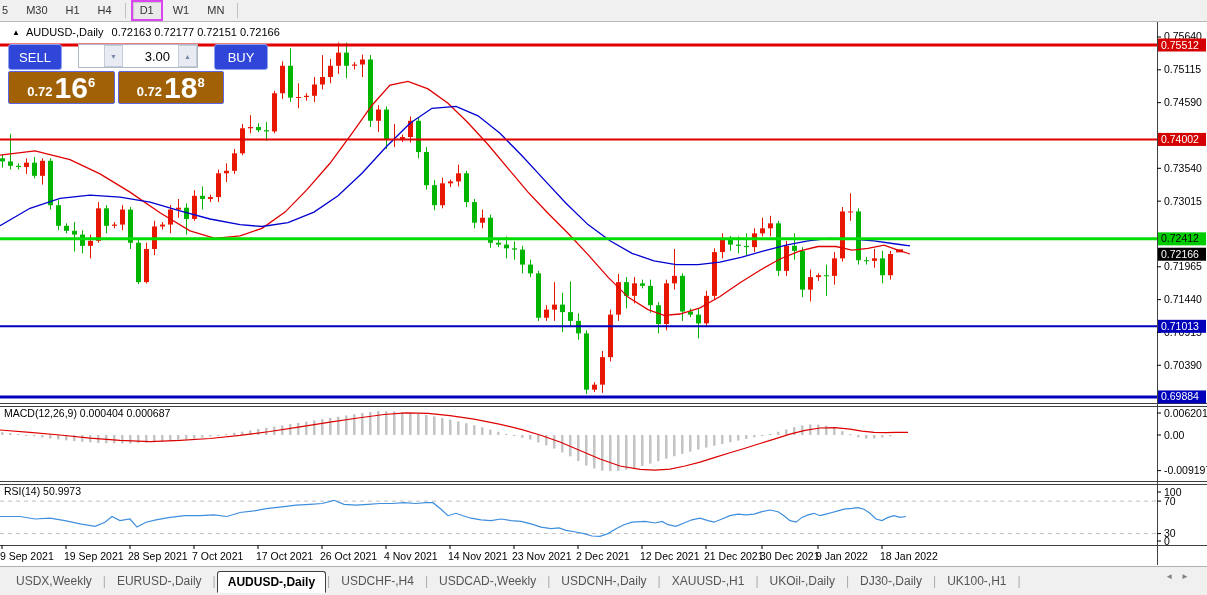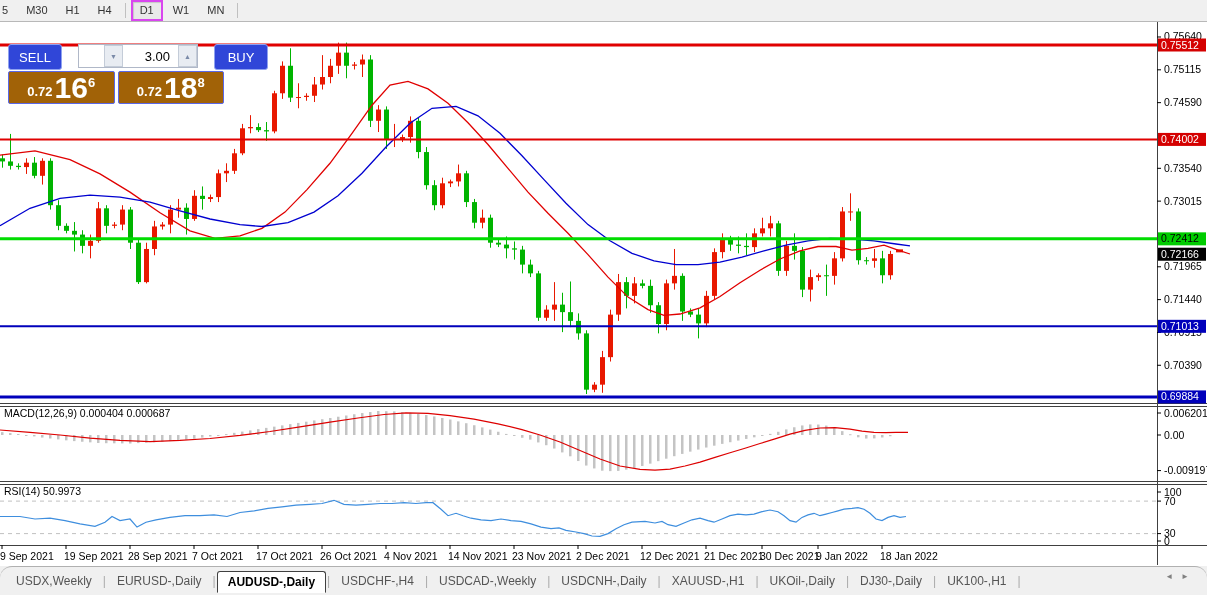--- a/index.html
+++ b/index.html
@@ -29,21 +29,21 @@
     display:flex;align-items:center;justify-content:center;}
   #tp-volume{flex:1;font-size:13px;color:#000;display:flex;align-items:center;justify-content:flex-end;padding-right:8px;}
   #tp-bottom{position:absolute;left:0;top:27px;width:216px;height:33px;display:flex;gap:3px;}
   .tp-price{flex:1;background:#a16207;border:1px solid #5a68e8;border-radius:2px;color:#fff;
     display:flex;align-items:flex-end;justify-content:center;padding-bottom:1px;}
   .tp-price .small{font-size:13px;font-weight:bold;margin:0 2px 3px 0;}
   .tp-price .big{font-size:30px;font-weight:bold;line-height:28px;text-align:right;}
   .tp-price .sup{font-size:13px;font-weight:bold;position:relative;top:-12px;}
   
   #tabbar{position:absolute;left:0;top:566px;width:1207px;height:29px;background:#f0f0f0;
-    border-top:1px solid #b0b0b0;display:flex;align-items:center;padding-left:6px;box-sizing:border-box;border-radius:12px;}
+    border-top:1px solid #b0b0b0;display:flex;align-items:center;padding-left:6px;box-sizing:border-box;}
   .tab{font-size:12px;color:#555;padding:3px 10px;white-space:nowrap;}
   .tab.active{background:#fff;border:1px solid #404040;border-bottom:1px solid #fff;
     border-radius:3px 3px 0 0;font-weight:bold;color:#000;margin-bottom:-1px;}
   .tab-sep{color:#aaa;font-size:12px;margin:0 1px;}
   #tab-arrows{position:absolute;right:10px;top:572px;font-size:8px;color:#808080;letter-spacing:8px;}
 </style>
 </head>
 <body>
 
 <div id="toolbar">
@@ -518,20 +518,23 @@
         <text x="704" y="538" font-size="10.5" font-family="Liberation Sans, sans-serif" fill="#000">21 Dec 2021</text>
         <line x1="762" y1="523" x2="762" y2="527" stroke="#000"></line>
         <text x="760" y="538" font-size="10.5" font-family="Liberation Sans, sans-serif" fill="#000">30 Dec 2021</text>
         <line x1="818" y1="523" x2="818" y2="527" stroke="#000"></line>
         <text x="816" y="538" font-size="10.5" font-family="Liberation Sans, sans-serif" fill="#000">9 Jan 2022</text>
         <line x1="882" y1="523" x2="882" y2="527" stroke="#000"></line>
         <text x="880" y="538" font-size="10.5" font-family="Liberation Sans, sans-serif" fill="#000">18 Jan 2022</text>
       </g>
     </svg>
 
+  <div id="chart-title">
+    <span class="tri">▲</span><span>AUDUSD-,Daily</span><span class="ohlc">0.72163 0.72177 0.72151 0.72166</span>
+  </div>
 
   <div id="trade-panel">
     <div id="tp-top">
       <div class="tp-btn">SELL</div>
       <div id="tp-spin">
         <div class="spin-btn">▼</div>
         <div id="tp-volume">3.00</div>
         <div class="spin-btn">▲</div>
       </div>
       <div class="tp-btn">BUY</div>

